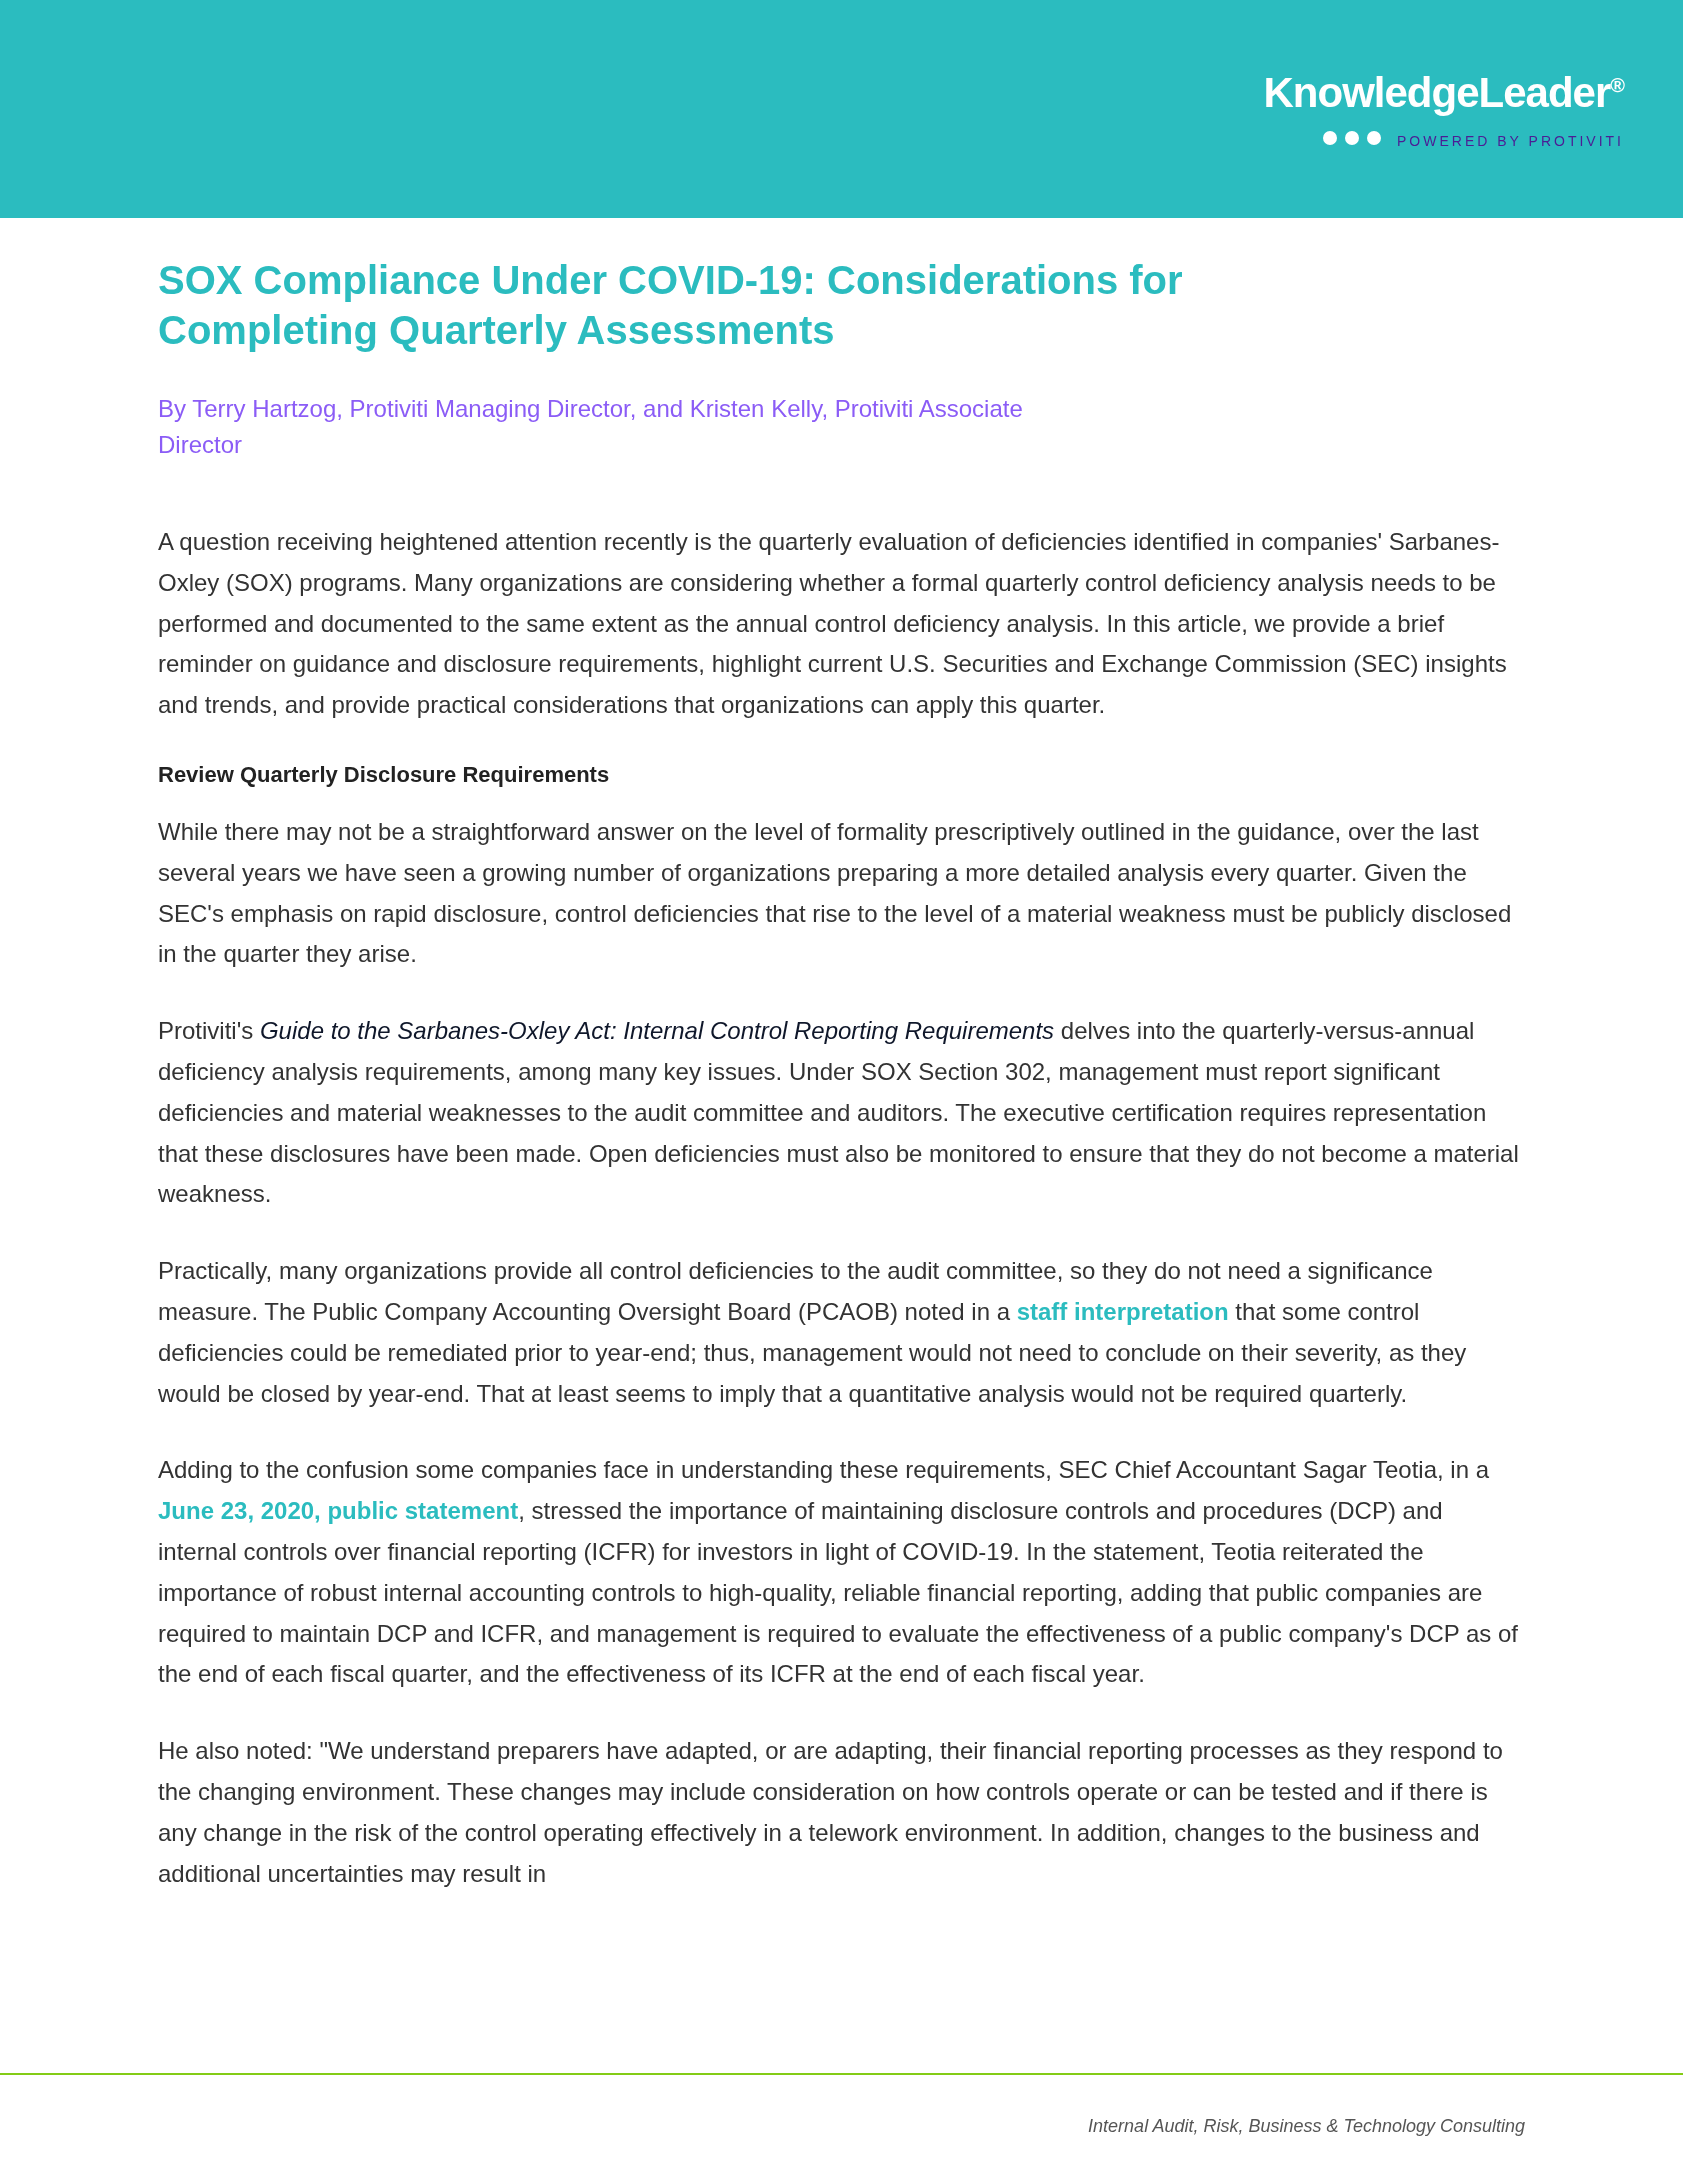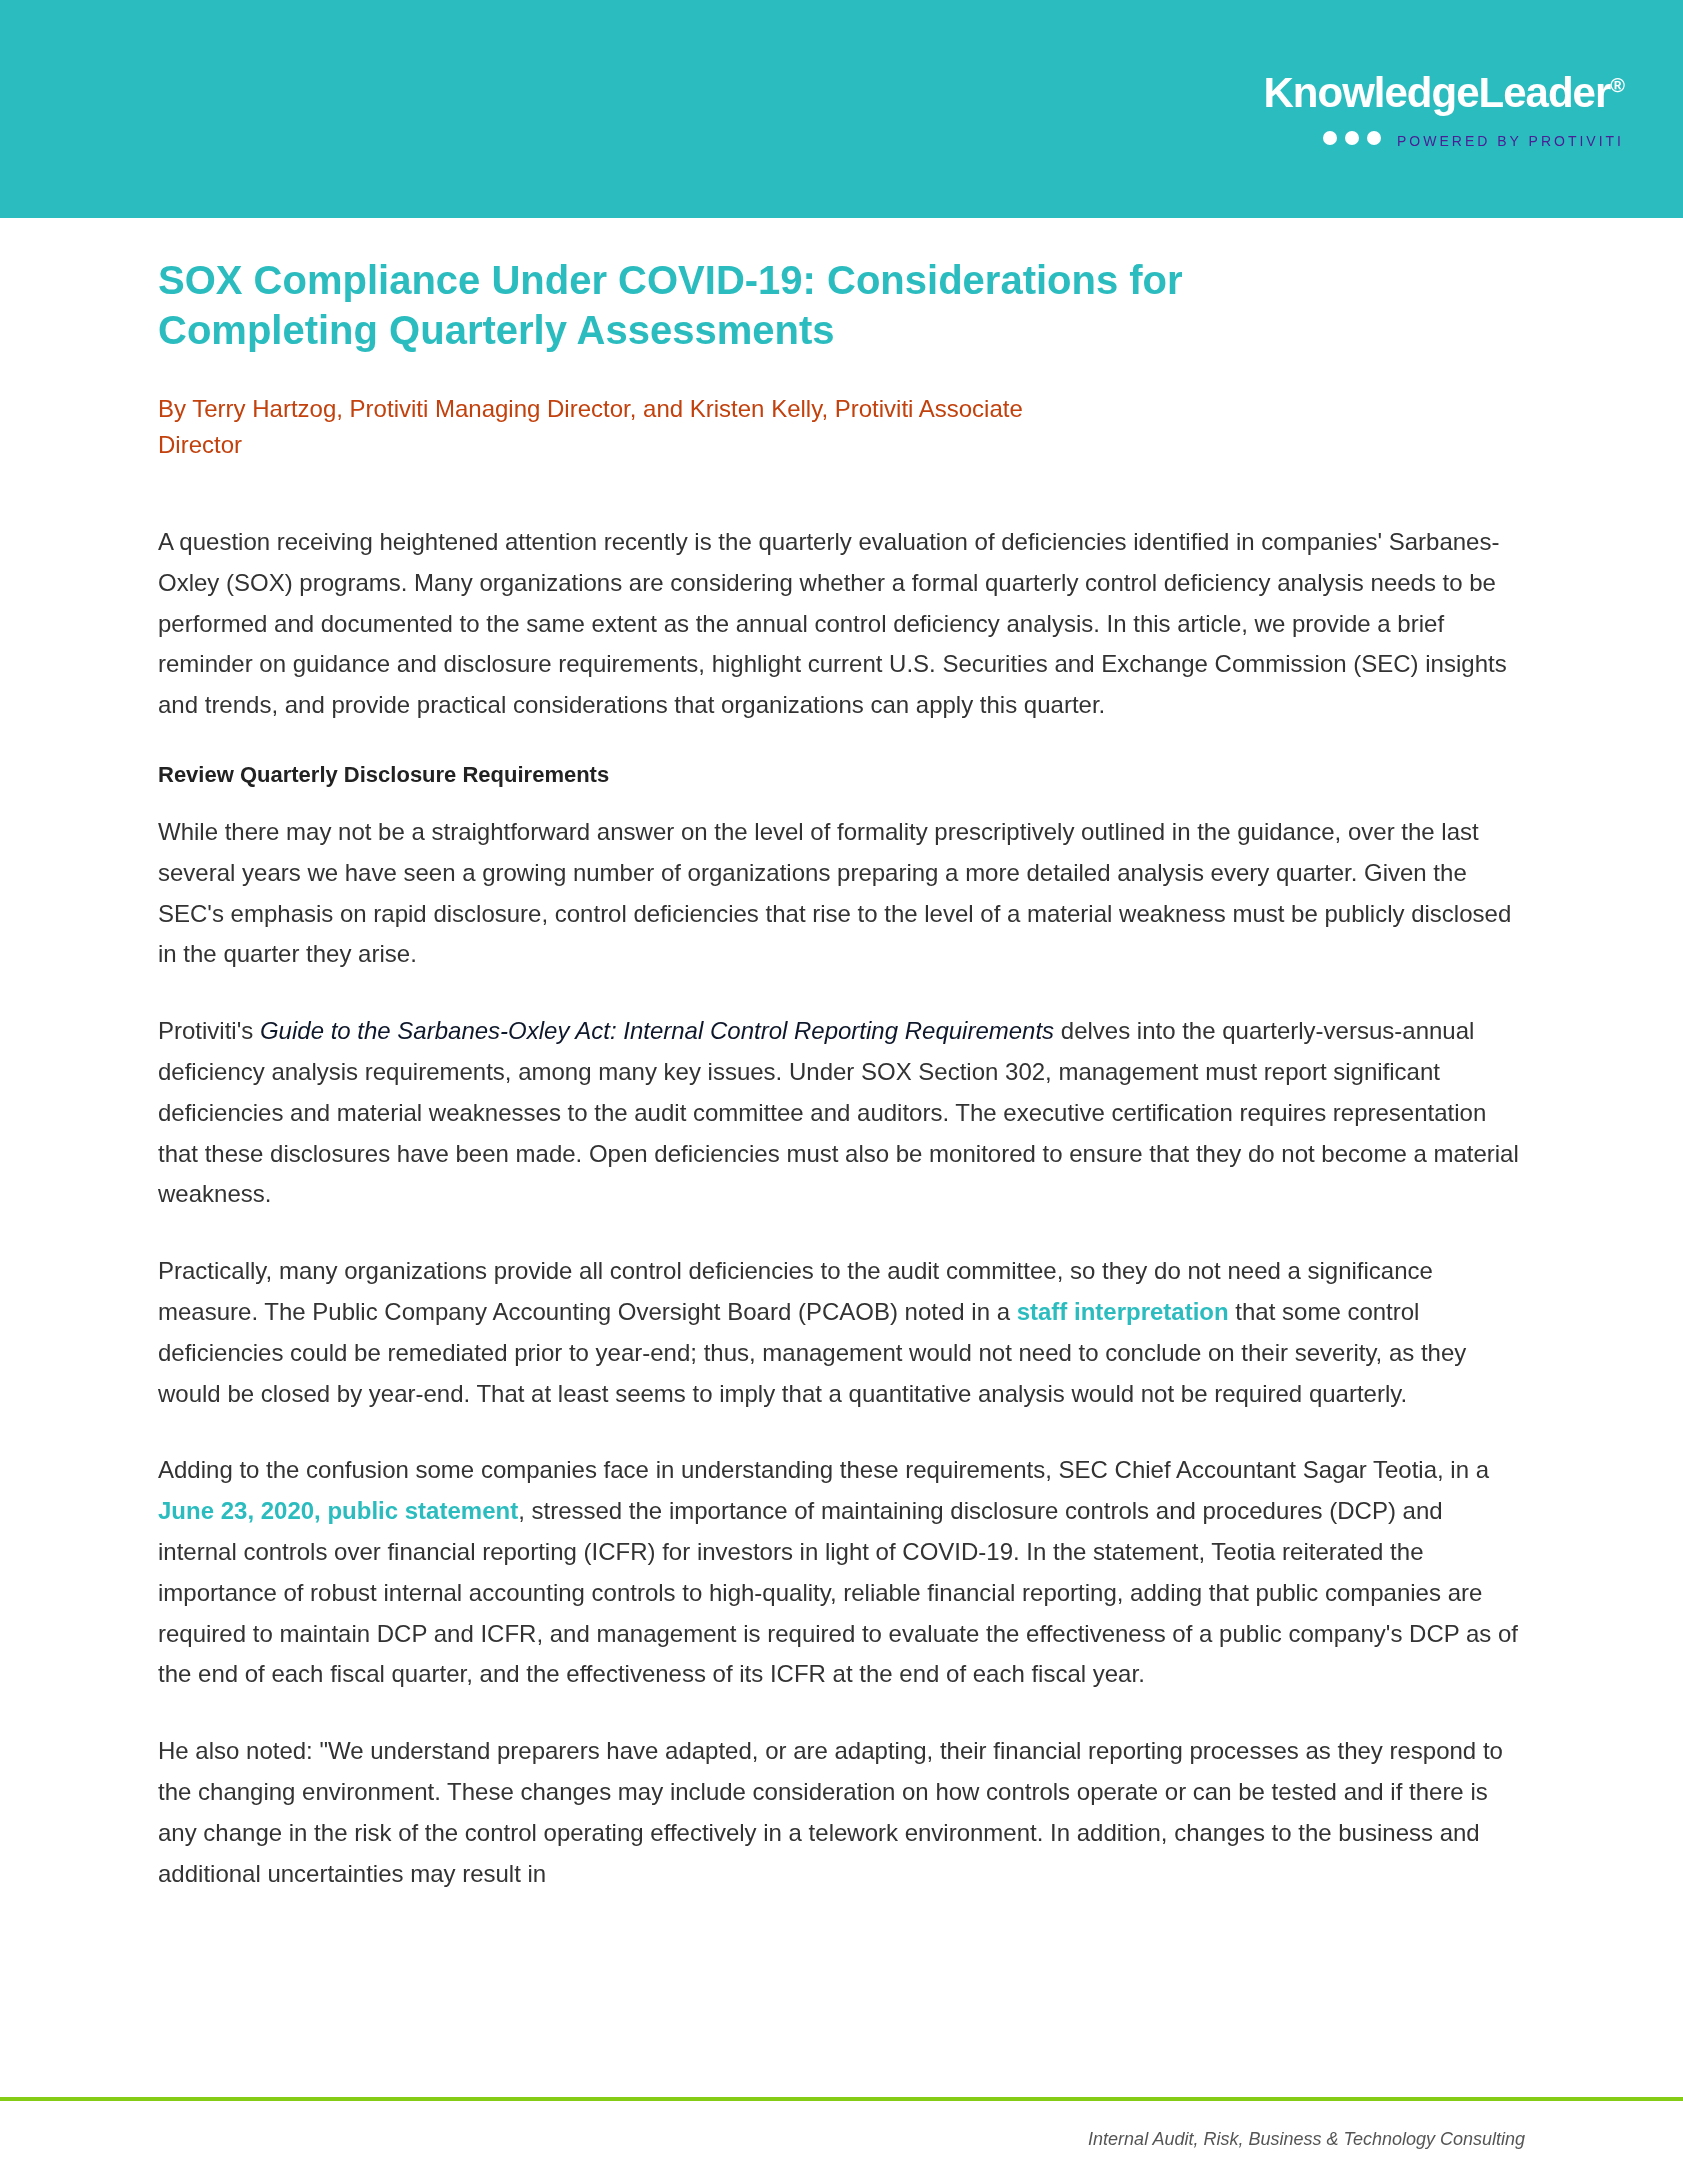--- a/index.html
+++ b/index.html
@@ -84,21 +84,21 @@
       font-weight: bold;
       color: #2bbcbf;
       line-height: 1.25;
       margin-bottom: 36px;
       max-width: 1089px;
     }
 
     
     .byline {
       font-size: 24px;
-      color: #c2410c;
+      color: #8b5cf6;
       line-height: 1.5;
       margin-bottom: 59px;
       max-width: 891px;
     }
 
     
     .body-text {
       font-size: 24px;
       color: #333333;
       line-height: 1.7;
@@ -128,22 +128,22 @@
       margin-top: 36px;
       max-width: 1366px;
     }
 
     
     .footer {
       position: absolute;
       bottom: 0;
       left: 0;
       right: 0;
-      border-top: 4px solid #84cc16;
-      padding: 28px 158px;
+      border-top: 2px solid #84cc16;
+      padding: 41px 158px;
       display: flex;
       justify-content: flex-end;
       align-items: center;
     }
 
     .footer-text {
       font-size: 18px;
       color: #555555;
       font-style: italic;
     }

